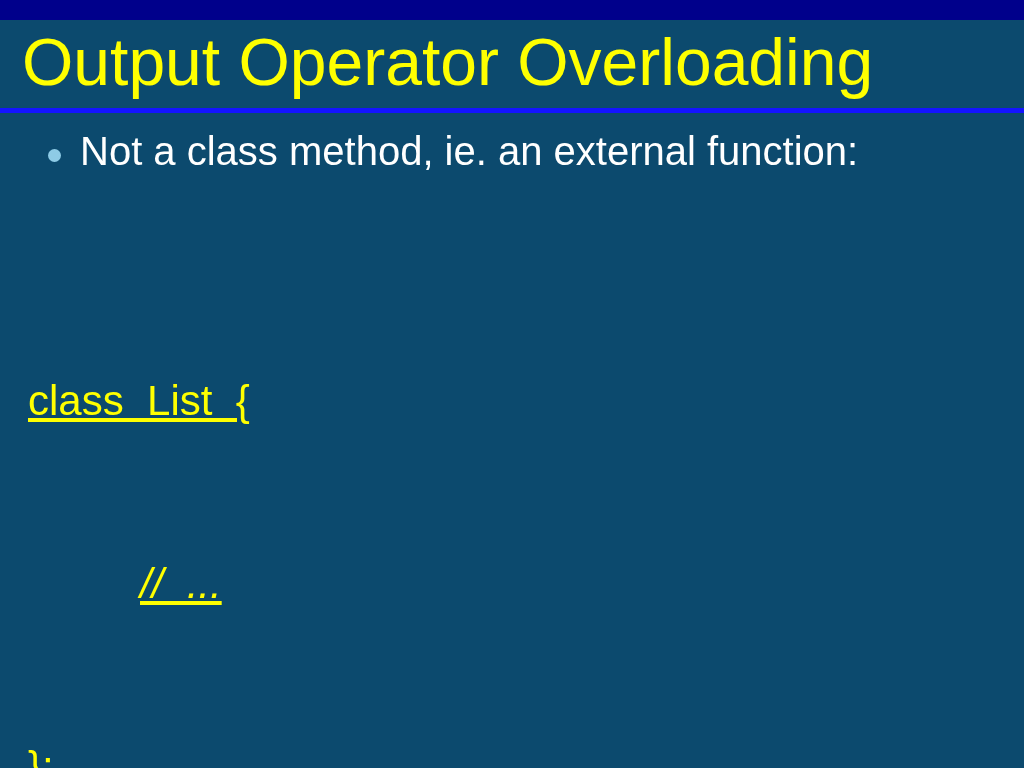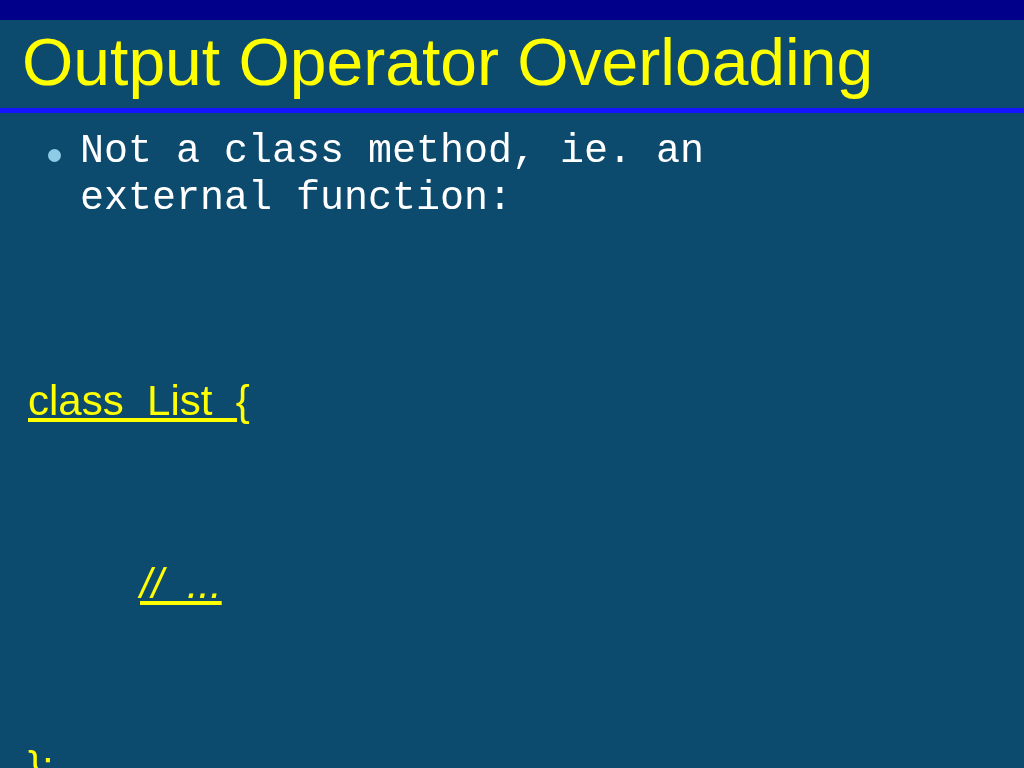--- a/index.html
+++ b/index.html
@@ -67,21 +67,21 @@
     left: 8px;
     top: 21px;
     width: 13px;
     height: 13px;
     border-radius: 50%;
     background: #8ecbe6;
   }
   .bullet-text {
     display: block;
     color: #ffffff;
-    font-family: Liberation Mono, monospace;
+    font-family: Liberation Sans, sans-serif;
     font-size: 40px;
     line-height: 47px;
     max-width: 800px;
     white-space: pre-wrap;
   }
 
   
   .code-block {
     position: absolute;
     left: 28px;

